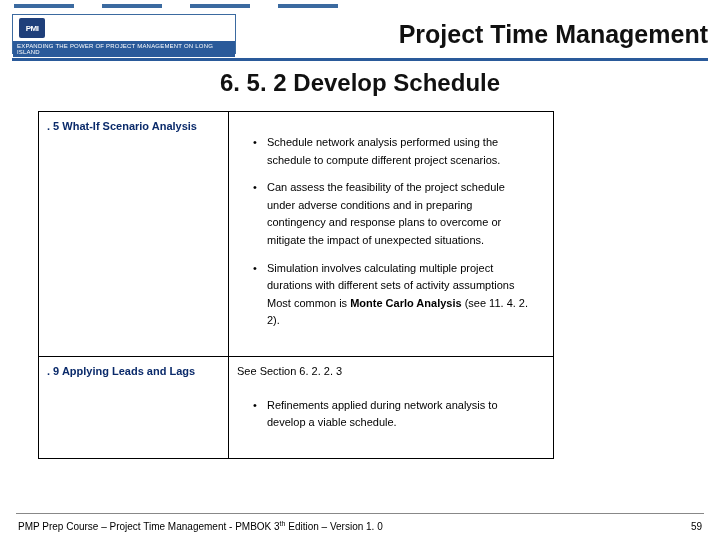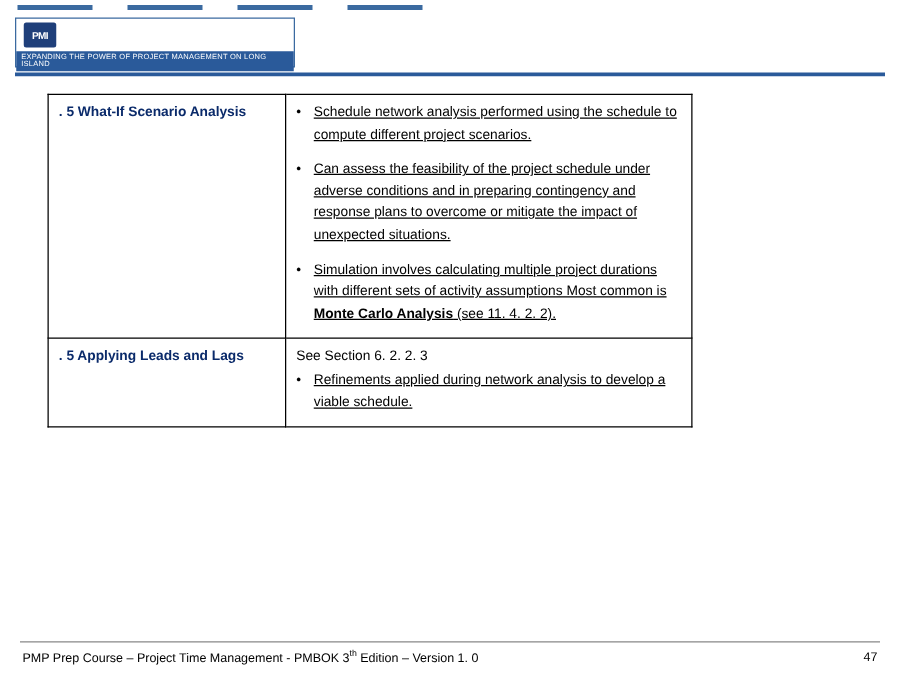--- a/index.html
+++ b/index.html
@@ -56,21 +56,21 @@
     border: 1px solid #000;
     vertical-align: top;
     padding: 6px 8px 10px 8px;
     line-height: 1.6;
   }
   table.content td.left {
     width: 190px;
     font-weight: bold;
     color: #0a2a6a;
   }
-  ul.bullets { list-style: none; padding: 0; margin: 0; text-decoration: underline; }
+  ul.bullets { list-style: none; padding: 0; margin: 16px; }
   ul.bullets li {
     position: relative; padding-left: 14px; margin-bottom: 10px;
     color: #000;
   }
   ul.bullets li:last-child { margin-bottom: 0; }
   ul.bullets li::before {
     content: "•"; position: absolute; left: 0; top: 0;
     font-size: 11px; color: #000;
   }
   .see-section { color:#000; margin-bottom: 1px; }
@@ -96,50 +96,52 @@
     <span></span>
 </div>
 
 <div class="header-row">
   <div class="logo">
     <div class="logo-top">
       <div class="logo-badge">PMI</div>
     </div>
     <div class="logo-band">Expanding the Power of Project Management on Long Island</div>
   </div>
+  <div class="title">Project Time Management</div>
 </div>
 
 <div class="rule"></div>
 
 <div class="subhead">
+  <div>6. 5. 2  Develop Schedule</div>
 </div>
 
 <table class="content">
   <tbody id="tbody">
       <tr>
         <td class="left">. 5  What-If Scenario Analysis</td>
         <td>
           <ul class="bullets">
             <li>Schedule network analysis performed using the schedule to compute different project scenarios.</li>
             <li>Can assess the feasibility of the project schedule under adverse conditions and in preparing contingency and response plans to overcome or mitigate the impact of unexpected situations.</li>
             <li>Simulation involves calculating multiple project durations with different sets of activity assumptions Most common is <b>Monte Carlo Analysis</b> (see 11. 4. 2. 2).</li>
           </ul>
         </td>
       </tr>
       <tr>
-        <td class="left">. 5  Applying Leads and Lags</td>
+        <td class="left">. 9  Applying Leads and Lags</td>
         <td>
           <div class="see-section">See Section 6. 2. 2. 3</div>
           <ul class="bullets">
             <li>Refinements applied during network analysis to develop a viable schedule.</li>
           </ul>
         </td>
       </tr>
     </tbody>
 </table>
 
 <div class="footer-line"></div>
 <div class="footer">
   <div>
     <span>PMP Prep Course – Project Time Management - PMBOK 3</span><sup>th</sup><span> Edition – Version 1. 0</span>
   </div>
-  <div>47</div>
+  <div>59</div>
 </div>
 
 </body></html>

